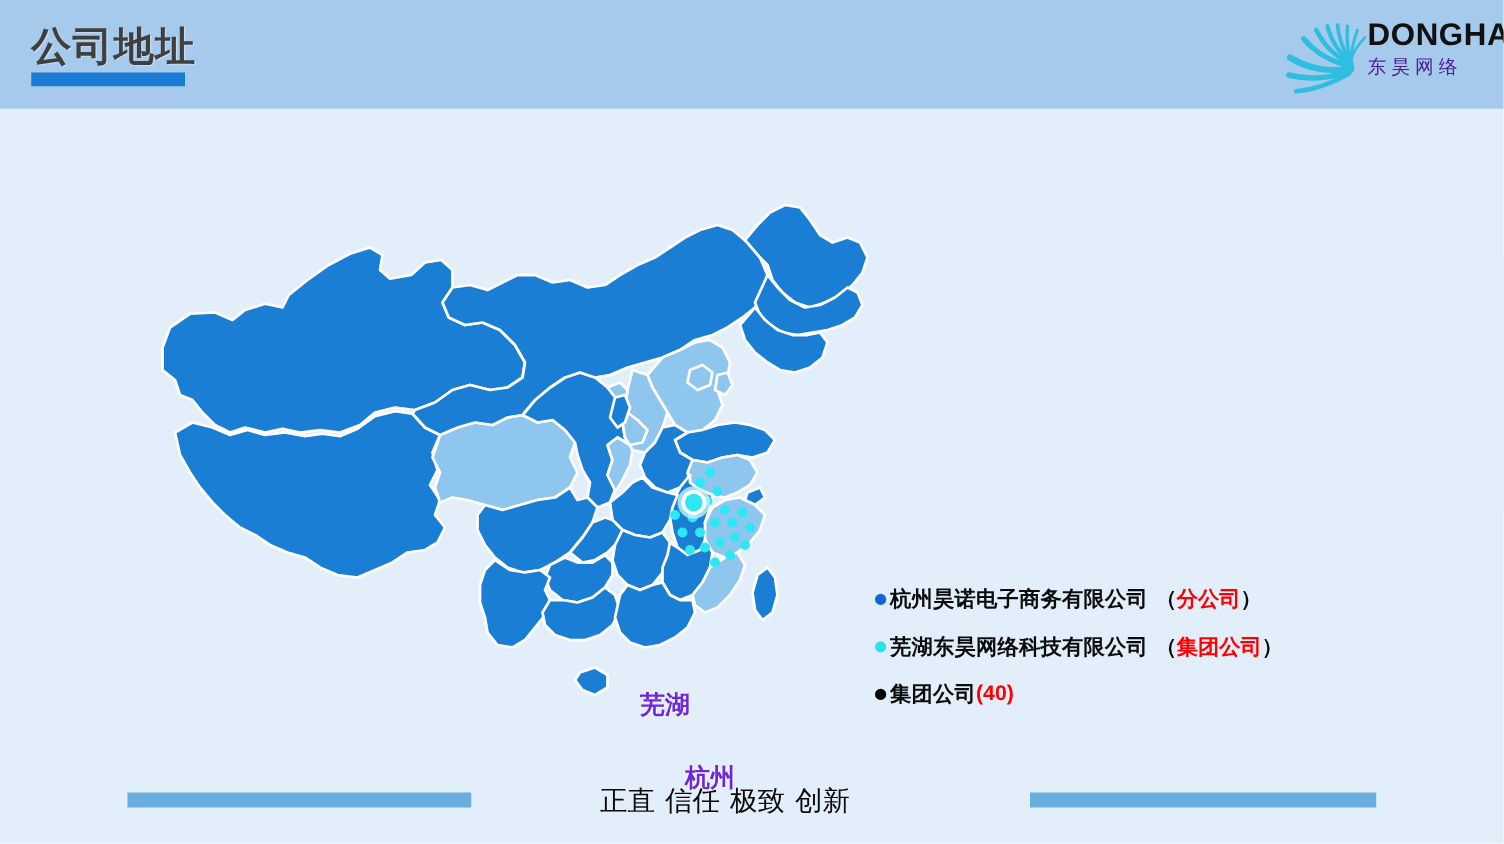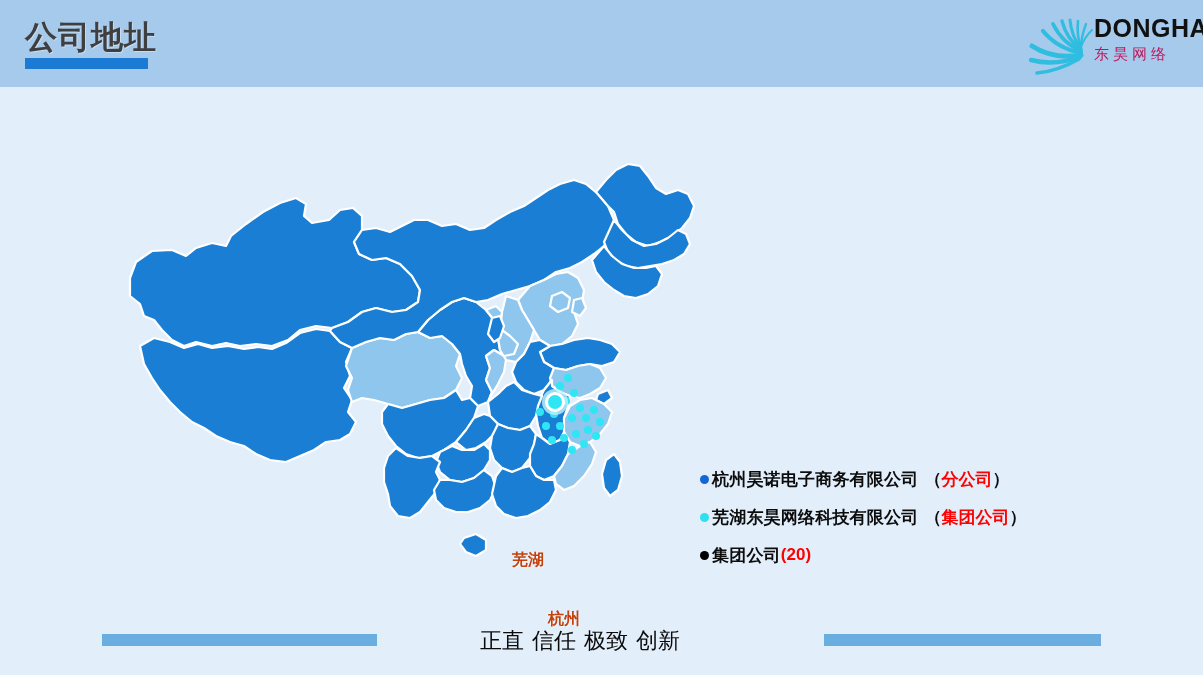--- a/index.html
+++ b/index.html
@@ -72,40 +72,40 @@
   #logo-name {
     font-size: 25px;
     font-weight: bold;
     color: #111111;
     letter-spacing: 0.5px;
     line-height: 1;
   }
   #logo-sub {
     margin-top: 5px;
     font-size: 15px;
-    color: #be185d;
+    color: #4c1d95;
     letter-spacing: 4px;
     line-height: 1;
   }
 
   
   #map-wrap {
     position: absolute;
     left: 100px;
     top: 150px;
     width: 620px;
     height: 460px;
   }
   #map-svg { display: block; width: 620px; height: 460px; }
 
   .city-label {
     position: absolute;
-    font-size: 16px;
-    font-weight: bold;
-    color: #c2410c;
+    font-size: 20px;
+    font-weight: bold;
+    color: #6d28d9;
     white-space: nowrap;
     text-shadow:
       1px 1px 0 rgba(255,255,255,0.55),
       -1px 0 0 rgba(255,255,255,0.3);
   }
   #label-wuhu  { left: 412px; top: 400px; }
   #label-hangzhou { left: 448px; top: 443px; margin-top: 16px; }
 
   
   #legend {
@@ -317,21 +317,21 @@
 
     <div class="legend-row">
       <span class="legend-dot" style="background:#2de0f0"></span>
       <span class="legend-text">芜湖东昊网络科技有限公司</span>
       <span class="legend-tag"><span>（</span><em>集团公司</em><span>）</span></span>
     </div>
 
     <div class="legend-row">
       <span class="legend-dot" style="background:#000000"></span>
       <span class="legend-text">集团公司</span>
-      <span class="legend-count">(20)</span>
+      <span class="legend-count">(40)</span>
     </div>
 
   </div>
 
   <div class="footer-bar" id="footer-bar-left"></div>
   <div class="footer-bar" id="footer-bar-right"></div>
   <div id="footer-slogan">
     <span>正直</span><span>信任</span><span>极致</span><span>创新</span>
   </div>
 

